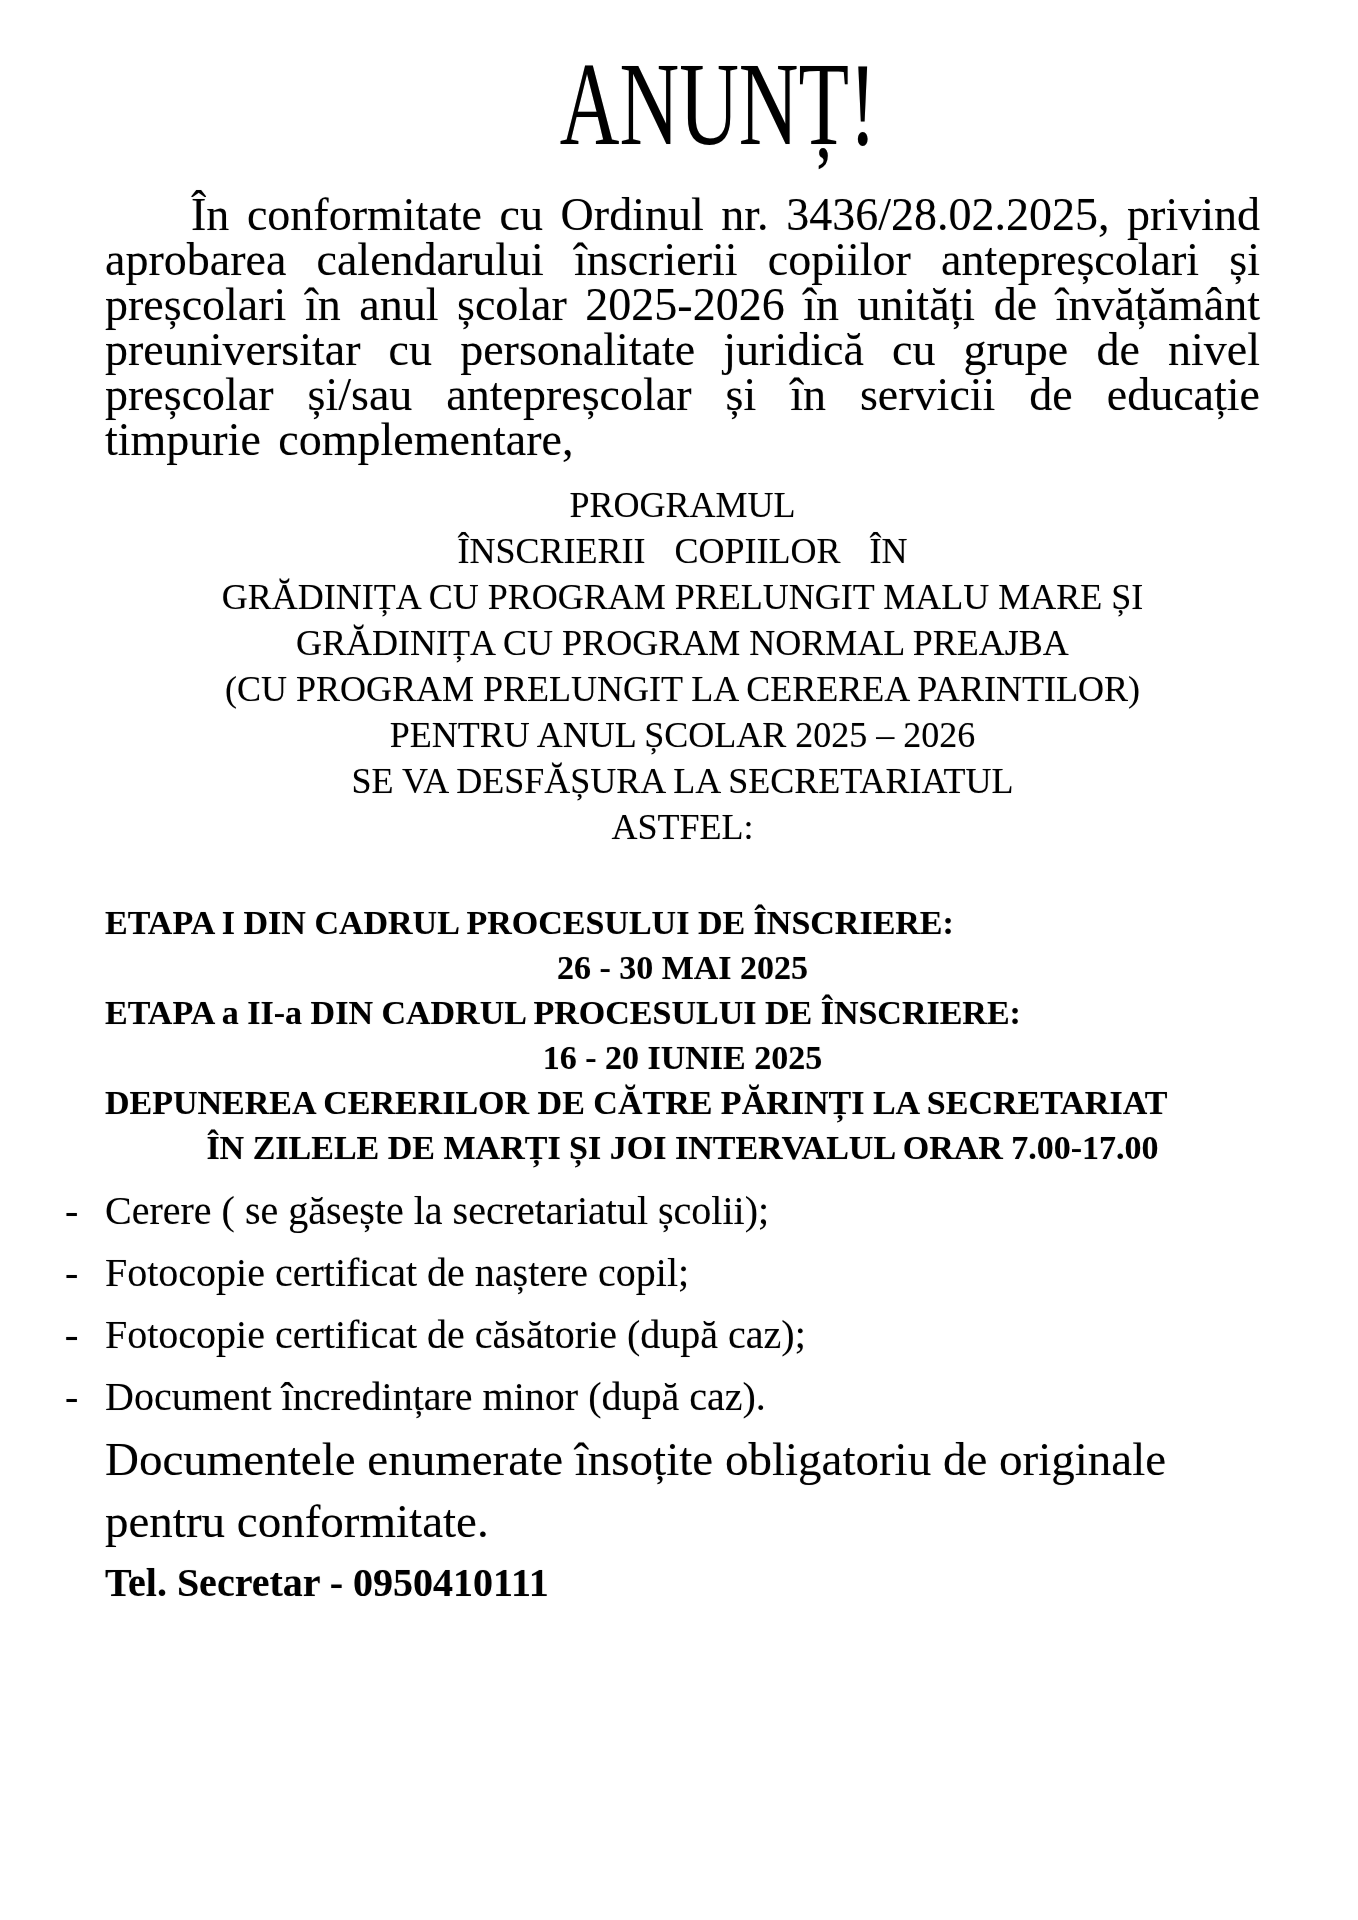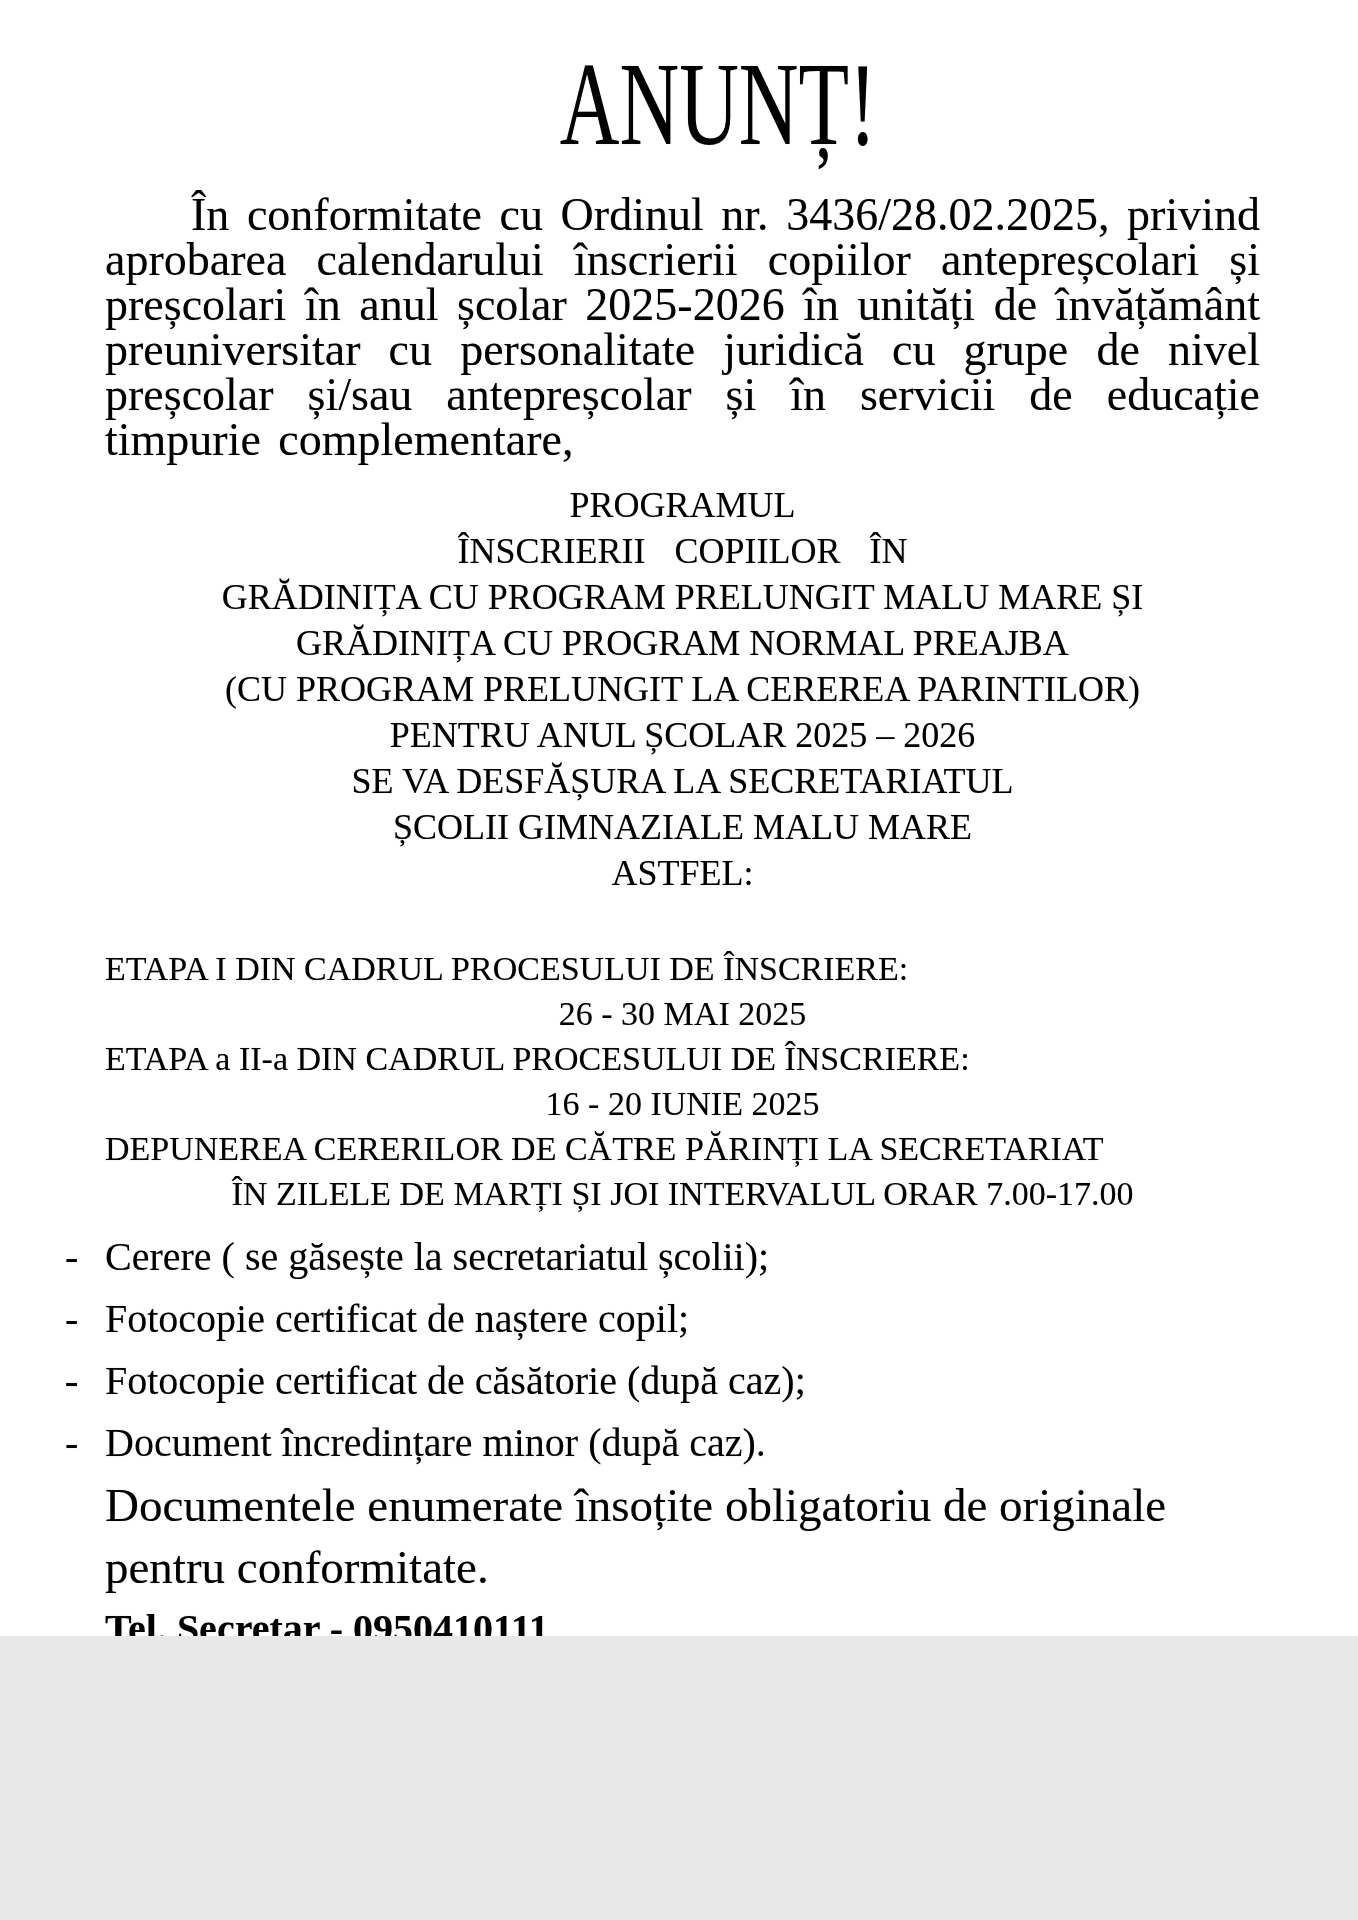--- a/index.html
+++ b/index.html
@@ -1,18 +1,18 @@
 <!DOCTYPE html>
 <html><head>
 <meta charset="utf-8">
 <style>
   html,body{margin:0;padding:0;background:#e8e8e8;}
   .page{
     position:relative;
-    width:1358px;height:1636px;
+    width:1358px;height:1920px;
     margin:0 auto;
     background:#ffffff;
     color:#000000;
     font-family:"Liberation Serif","DejaVu Serif",serif;
     overflow:hidden;
     box-sizing:border-box;
     padding:46px 98px 0 105px;
     text-shadow:0 0 1px rgba(0,0,0,.30);
   }
   .title-wrap{
@@ -43,21 +43,21 @@
     font-size:36px;
     line-height:46px;
     text-align:center;
   }
   .caps-block .line{white-space:nowrap;}
   .caps-block .wide-words{word-spacing:20px;}
   .sched-block{
     margin-top:50px;
     font-size:34px;
     line-height:45px;
-    font-weight:400;
+    font-weight:700;
   }
   .sched-block .line{white-space:nowrap;}
   .sched-block .c{text-align:center;}
   .sched-block .l{text-align:left;}
   .doc-list{
     margin-top:10px;
     font-size:40px;
     line-height:62px;
   }
   .doc-item{
@@ -93,21 +93,20 @@
   <p class="intro">În conformitate cu Ordinul nr. 3436/28.02.2025, privind aprobarea calendarului înscrierii copiilor antepreșcolari și preșcolari în anul școlar 2025-2026 în unități de învățământ preuniversitar cu personalitate juridică cu grupe de nivel preșcolar și/sau antepreșcolar și în servicii de educație timpurie complementare,</p>
 
   <div class="caps-block">
     <div class="line">PROGRAMUL</div>
     <div class="line wide-words">ÎNSCRIERII COPIILOR ÎN</div>
     <div class="line">GRĂDINIȚA CU PROGRAM PRELUNGIT MALU MARE ȘI</div>
     <div class="line">GRĂDINIȚA CU PROGRAM NORMAL PREAJBA</div>
     <div class="line">(CU PROGRAM PRELUNGIT LA CEREREA PARINTILOR)</div>
     <div class="line">PENTRU ANUL ȘCOLAR 2025 – 2026</div>
     <div class="line">SE VA DESFĂȘURA LA SECRETARIATUL</div>
-    <div class="line">ȘCOLII GIMNAZIALE MALU MARE</div>
     <div class="line">ASTFEL:</div>
   </div>
 
   <div class="sched-block">
     <div class="line l">ETAPA I DIN CADRUL PROCESULUI DE ÎNSCRIERE:</div>
     <div class="line c">26 - 30 MAI 2025</div>
     <div class="line l">ETAPA a II-a DIN CADRUL PROCESULUI DE ÎNSCRIERE:</div>
     <div class="line c">16 - 20 IUNIE 2025</div>
     <div class="line l">DEPUNEREA CERERILOR DE CĂTRE PĂRINȚI LA SECRETARIAT</div>
     <div class="line c">ÎN ZILELE DE MARȚI ȘI JOI INTERVALUL ORAR 7.00-17.00</div>

